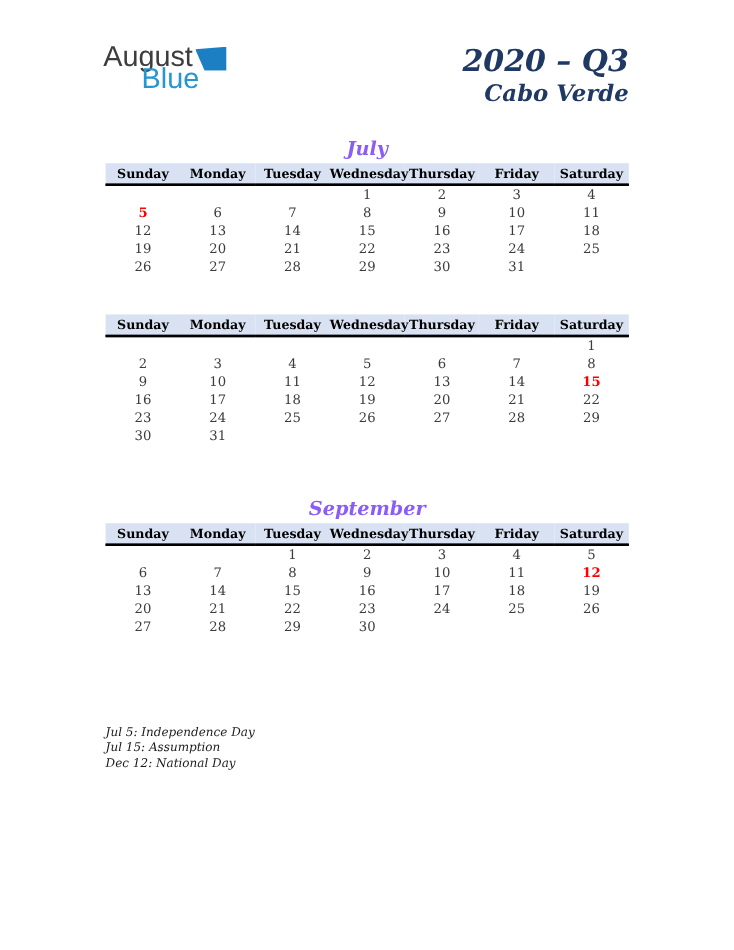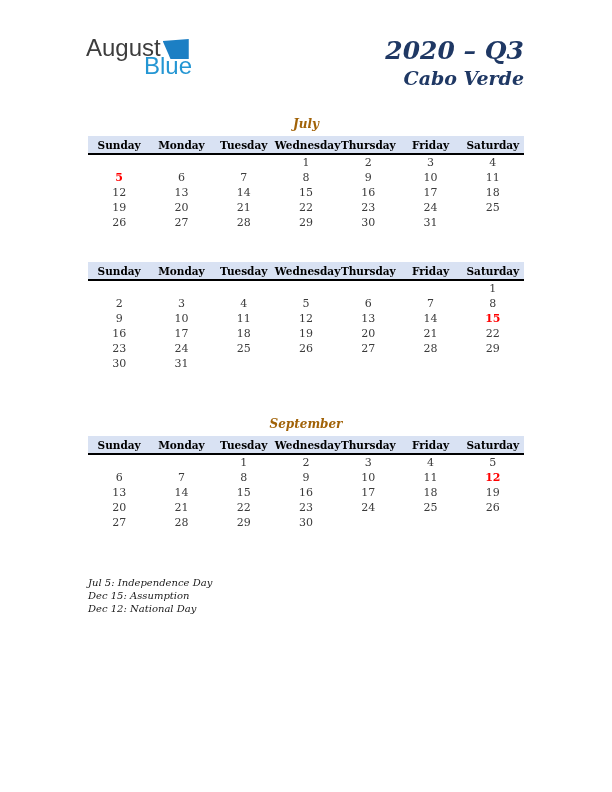--- a/index.html
+++ b/index.html
@@ -12,49 +12,49 @@
 
   
   .logo{position:absolute;left:86px;top:36px;font-family:"Liberation Sans", sans-serif;}
   .logo-line1{display:flex;align-items:flex-start;}
   .logo-general{font-size:24px;line-height:24px;color:#3d3d3d;}
   .logo-triangle{
     width:26px;height:20px;margin-left:2px;margin-top:3px;
     background:#1c7fc4;
     clip-path:polygon(0 10%, 100% 0, 100% 100%, 30% 100%);
   }
-  .logo-blue{font-size:24px;line-height:20px;color:#2496d3;margin-left:58px;margin-top:-4px;}
+  .logo-blue{font-size:24px;line-height:20px;color:#2496d3;margin-left:32px;margin-top:-4px;}
 
   
   .titles{position:absolute;top:36px;right:88px;text-align:right;color:#1F3864;}
   .q-title{font-size:25px;line-height:30px;font-weight:bold;font-style:italic;text-align:center;}
   .country{font-size:19px;line-height:24px;font-weight:bold;font-style:italic;}
 
   
   .calendars{position:absolute;top:112px;left:88px;width:436px;}
   .month{height:150px;}
   .month-title{
-    text-align:center;font-size:12px;height:24px;line-height:24px;
-    font-weight:bold;font-style:italic;color:#a16207;
+    text-align:center;font-size:16px;height:24px;line-height:24px;
+    font-weight:bold;font-style:italic;color:#8b5cf6;
   }
   table.cal{width:100%;border-collapse:collapse;table-layout:fixed;}
   .cal th{
     background:#D9E2F3;color:#000;
     font-size:10.5px;font-weight:bold;
     height:17px;padding:0;border-bottom:2.5px solid #000;
   }
   .cal td{
     text-align:center;font-size:11px;color:#3b3b3b;
     height:15px;padding:0;font-weight:normal;
   }
   .cal td.red{color:#ff0000;font-weight:bold;}
 
   
   .holidays{
-    position:absolute;top:576px;left:88px;
+    position:absolute;top:604px;left:88px;
     font-style:italic;font-size:10px;line-height:13px;color:#1a1a1a;
   }
 </style>
 </head>
 <body>
 
 <div class="page">
 
   <div class="logo">
     <div class="logo-line1">
@@ -264,17 +264,17 @@
               <td></td>
               <td></td>
             </tr>
           </tbody>
         </table>
       </div>
     </div>
 
   <div class="holidays">
       <div class="holiday">Jul 5: Independence Day</div>
-      <div class="holiday">Dec 15: Assumption</div>
+      <div class="holiday">Jul 15: Assumption</div>
       <div class="holiday">Dec 12: National Day</div>
     </div>
 
 </div>
 
 </body></html>

